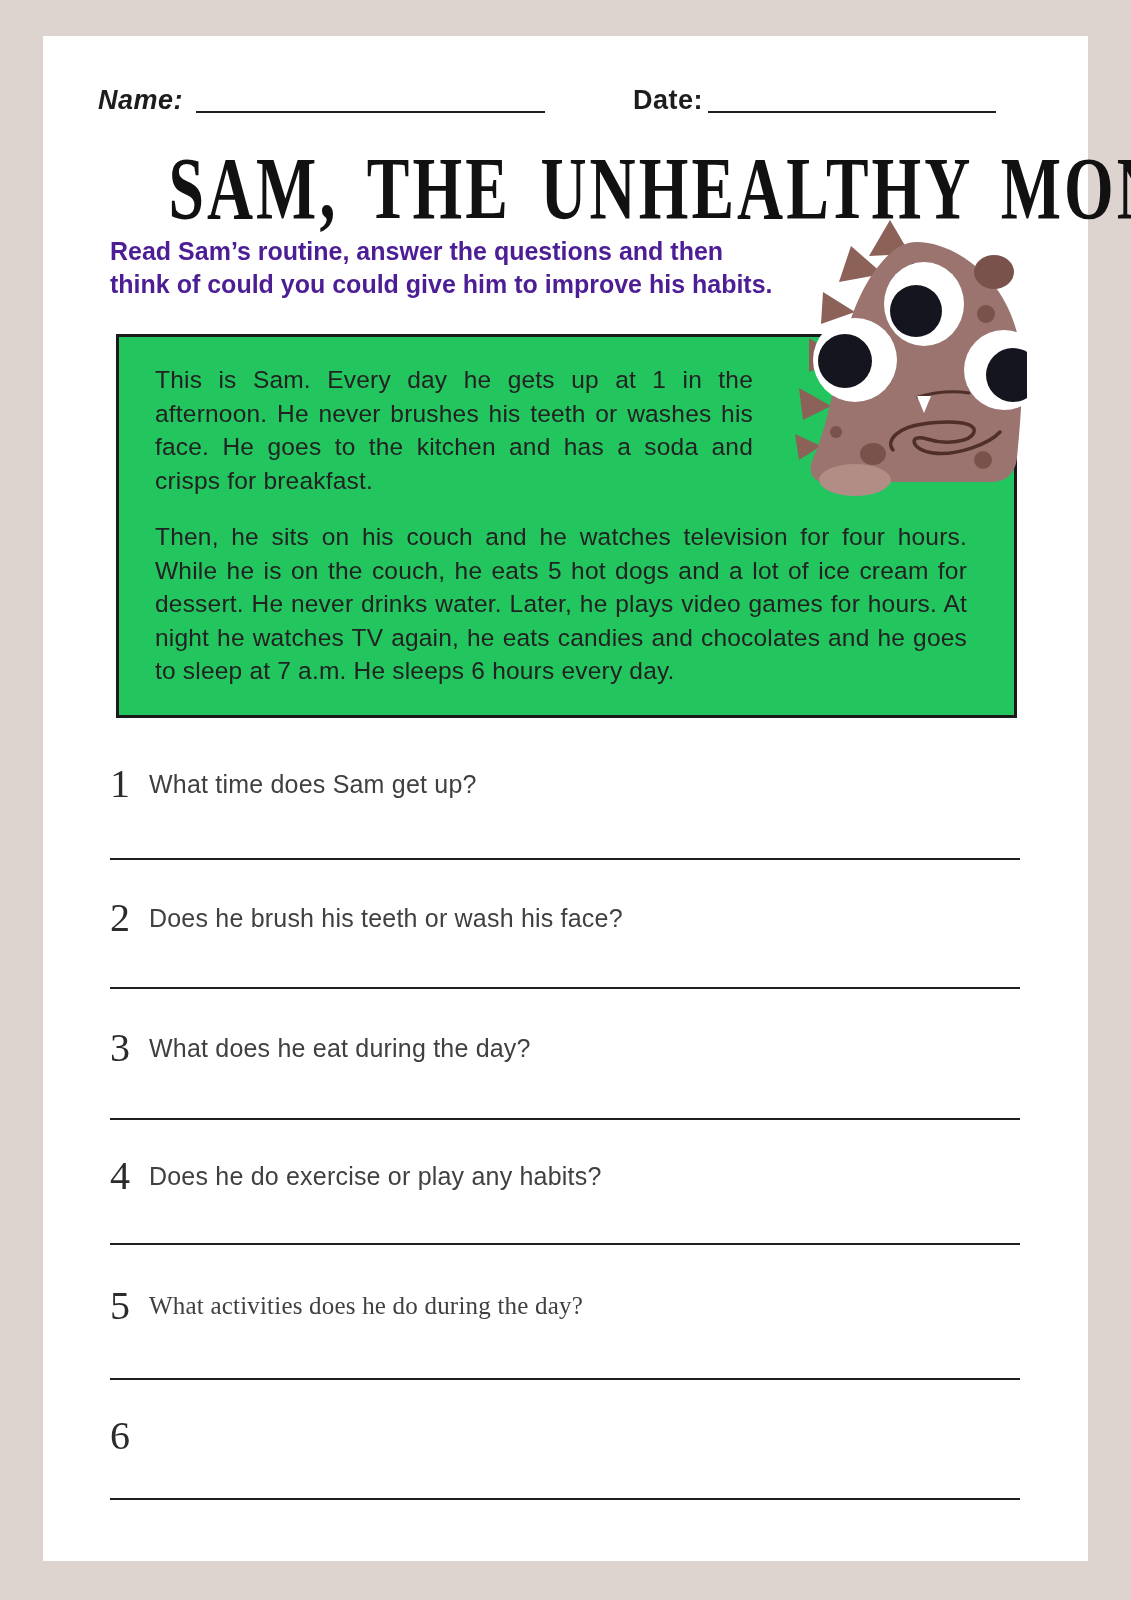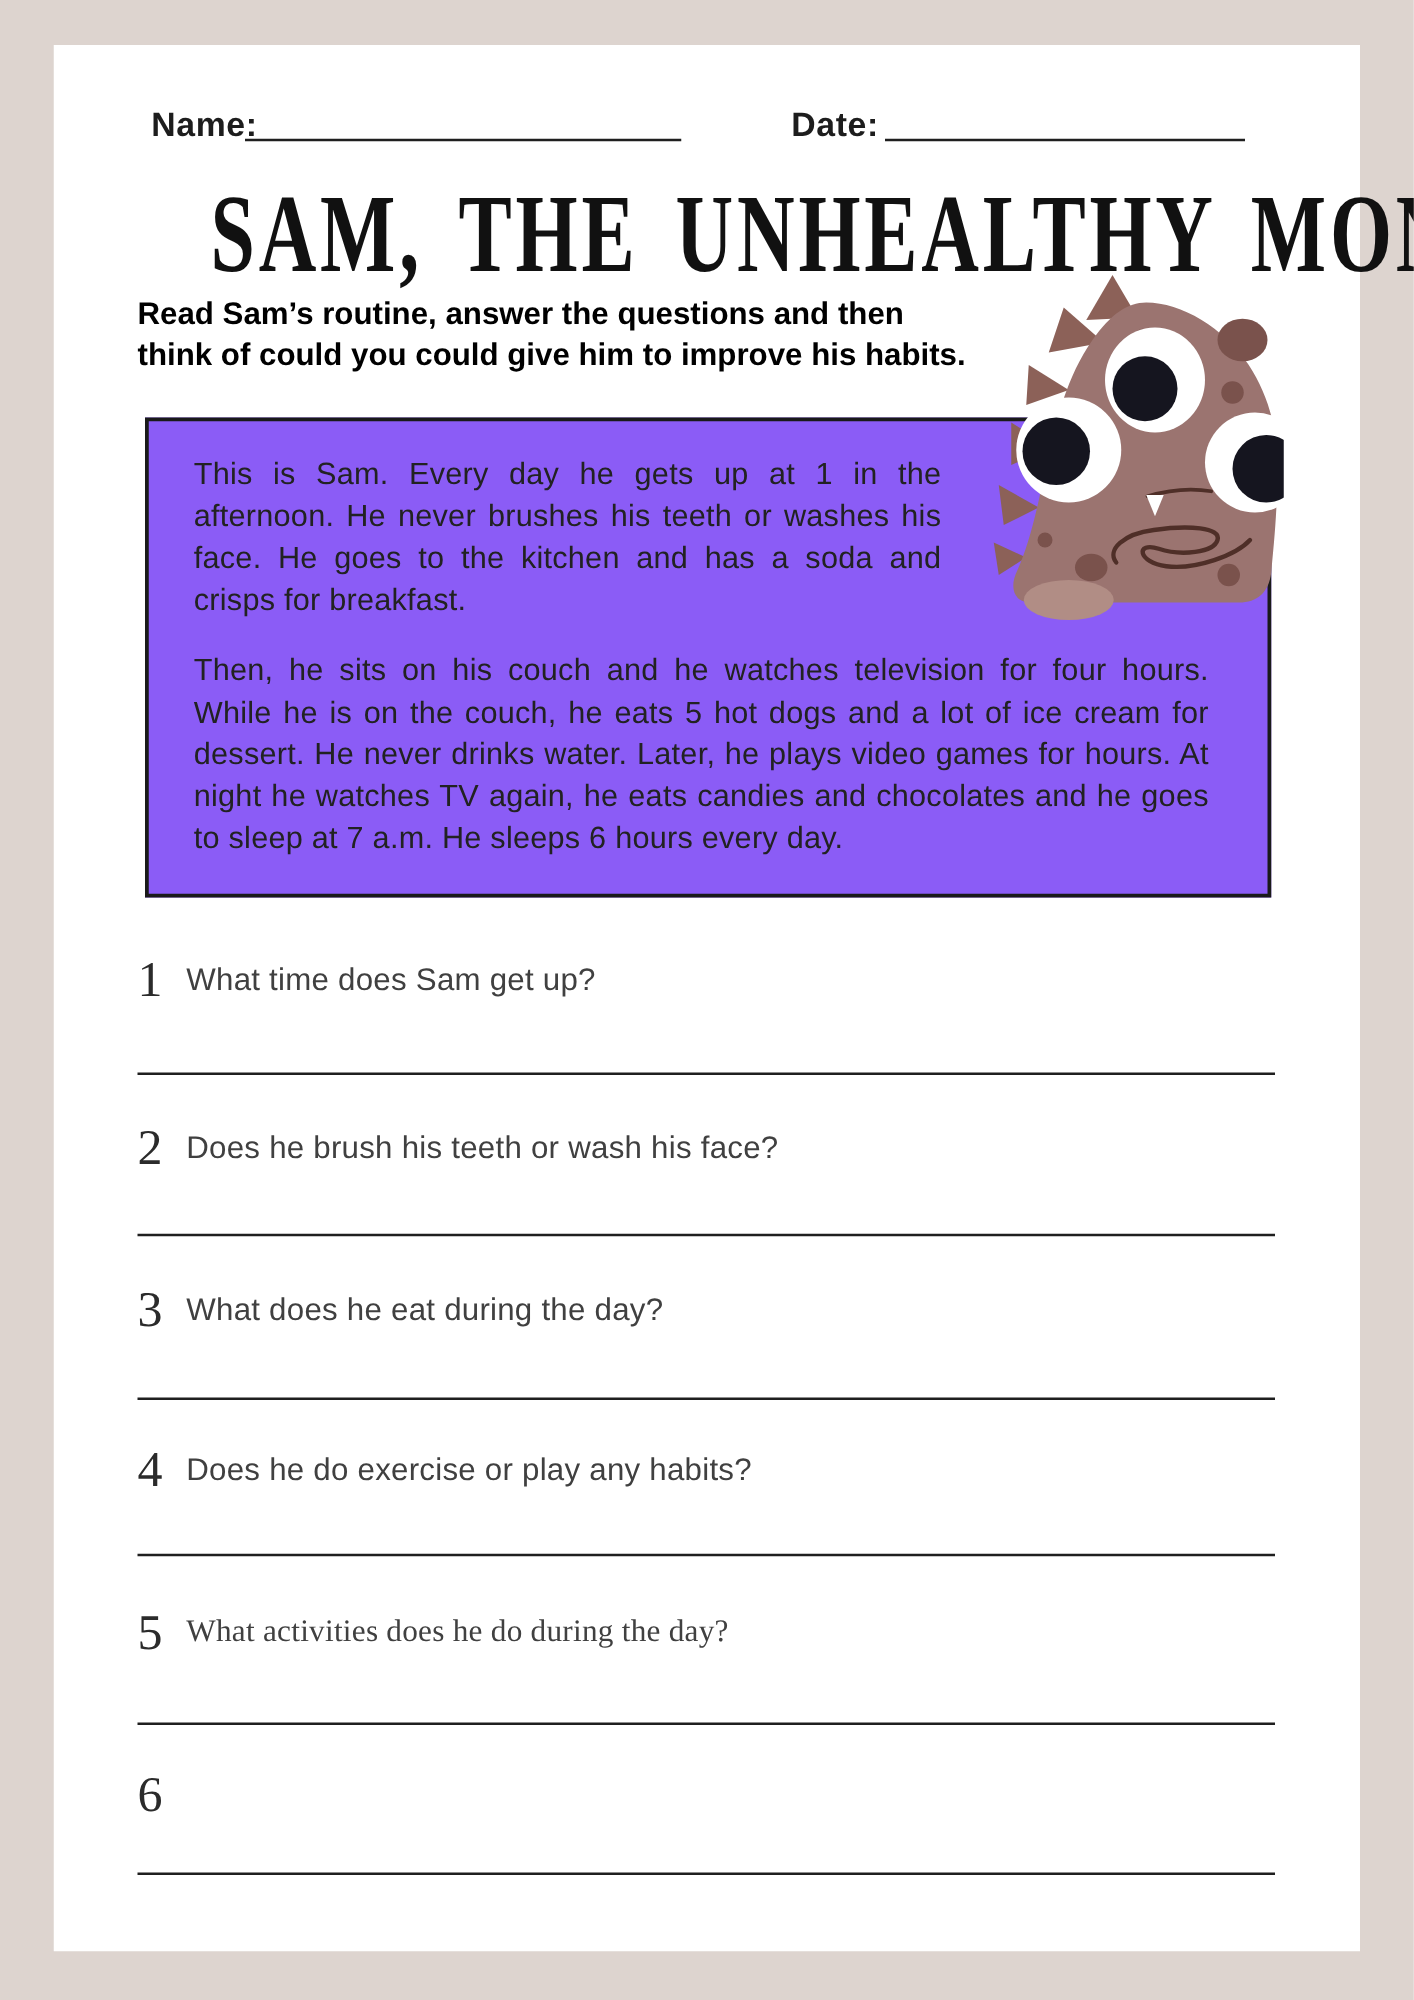--- a/index.html
+++ b/index.html
@@ -43,29 +43,29 @@
     transform: scale(0.76, 1.06);
     transform-origin: center top;
     color: #111111;
   }
   .instructions {
     position: absolute;
     left: 67px; top: 199px;
     font-size: 25px;
     font-weight: 700;
     line-height: 33px;
-    color: #000000;
+    color: #4c1d95;
   }
   
   .passage-box {
     position: absolute;
     left: 73px; top: 298px;
     width: 901px; height: 384px;
     border: 3px solid #1a1a1a;
-    background: #8b5cf6;
+    background: #22c55e;
   }
   .para {
     position: absolute;
     font-size: 24.5px;
     line-height: 33.5px;
     text-align: justify;
     color: #222222;
     letter-spacing: 0.2px;
   }
   .para1 { left: 36px; top: 26px; width: 598px; }
@@ -101,21 +101,21 @@
     width: 910px;
     height: 2px;
     background: #1f1f1f;
   }
 </style>
 </head>
 <body>
 
 <div class="paper">
 
-  <span class="hdr-label" style="left:78px; top:49px;">Name:</span>
+  <span class="hdr-label" style="left:55px; top:49px;font-style:italic;">Name:</span>
   <div class="hdr-line" style="left:153px; top:75px; width:349px;"></div>
 
   <span class="hdr-label" style="left:590px; top:49px;">Date:</span>
   <div class="hdr-line" style="left:665px; top:75px; width:288px;"></div>
 
   <div class="title">SAM, THE UNHEALTHY MONSTER</div>
 
   <div class="instructions">
     <div>Read Sam’s routine, answer the questions and then</div>
     <div>think of could you could give him to improve his habits.</div>

